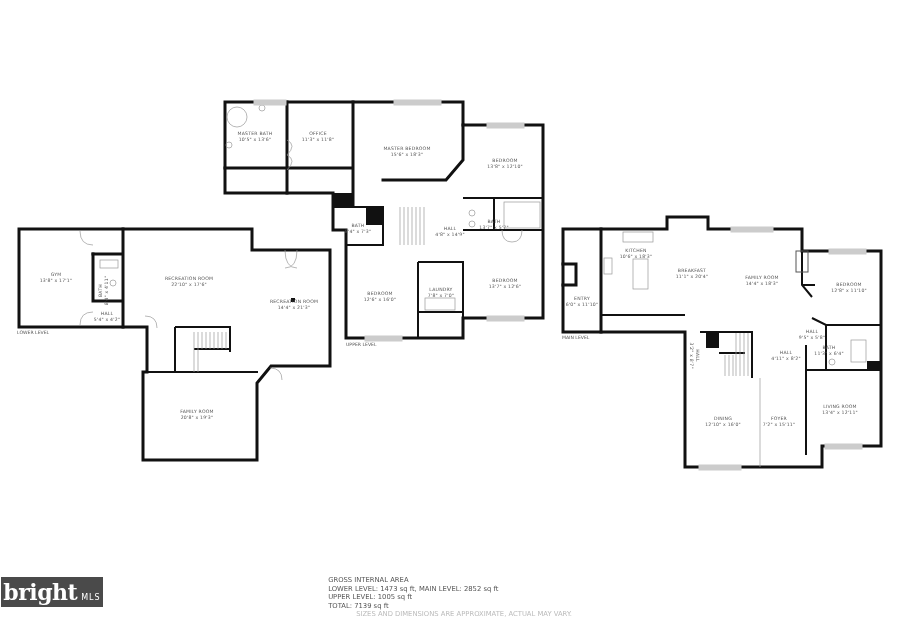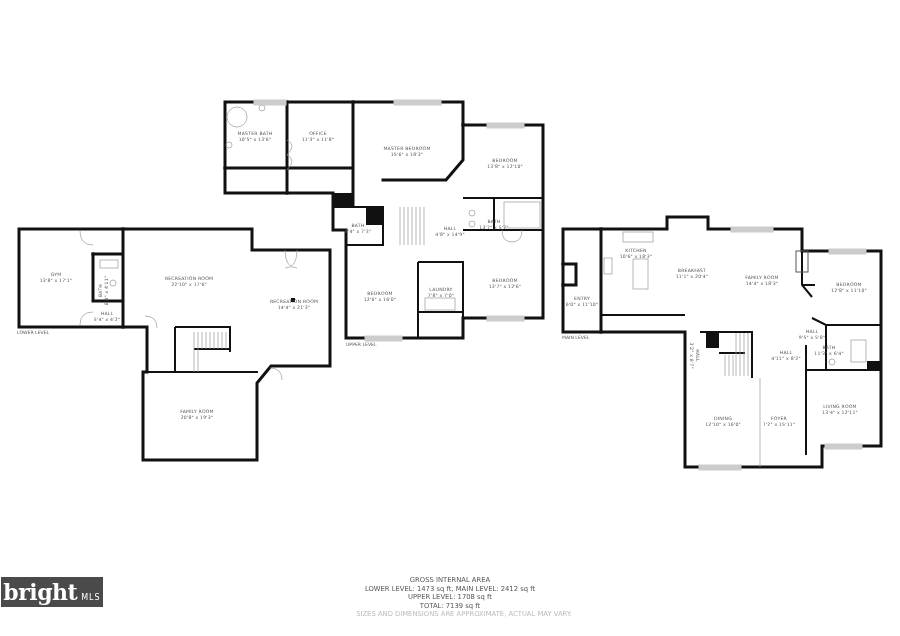--- a/index.html
+++ b/index.html
@@ -4,21 +4,21 @@
 <style>
   html,body{margin:0;padding:0;background:#fff;}
   body{width:900px;height:636px;position:relative;overflow:hidden;font-family:"DejaVu Sans",sans-serif;}
   svg.plan{position:absolute;left:0;top:0;}
   .w{stroke:#111;stroke-width:3;fill:none;stroke-linecap:square;}
   .t{stroke:#111;stroke-width:2;fill:none;}
   .thin{stroke:#999;stroke-width:0.7;fill:none;}
   .win{stroke:#ccc;stroke-width:3;}
   .lbl{position:absolute;font-size:4.6px;color:#555;text-align:center;line-height:5.6px;white-space:nowrap;transform:translateX(-50%);letter-spacing:0.2px;}
   .lvl{position:absolute;font-size:4.6px;color:#555;white-space:nowrap;}
-  .area{position:absolute;left:450px;top:576px;transform:translateX(-50%);text-align:center;font-size:6.8px;line-height:8.6px;color:#555;white-space:nowrap;}
+  .area{position:absolute;left:450px;top:576px;transform:translateX(-50%);text-align:left;font-size:6.8px;line-height:8.6px;color:#555;white-space:nowrap;}
   .area .note{color:#bbb;margin-left:28px;}
   .logo{position:absolute;left:1px;top:577px;width:102px;height:30px;background:#4a4a4a;color:#ffffff;display:flex;align-items:center;justify-content:center;text-align:right;}
   .logo .b{font-family:"DejaVu Serif",serif;font-size:22px;font-weight:bold;letter-spacing:-0.5px;}
   .logo .m{font-size:8px;margin-left:4px;margin-top:10px;letter-spacing:1px;}
 </style>
 </head>
 <body>
 
 <svg class="plan" width="900" height="636" viewBox="0 0 900 636">
 
@@ -216,22 +216,22 @@
     <div>7'2" x 15'11"</div>
   </div>
 <div class="lbl" style="left:840px;top:404px">
     <div>LIVING ROOM</div>
     <div>13'4" x 12'11"</div>
   </div>
 <div class="lvl" style="left:562px;top:335px">MAIN LEVEL</div>
 
 <div class="area">
   <div>GROSS INTERNAL AREA</div>
-  <div>LOWER LEVEL: 1473 sq ft, MAIN LEVEL: 2412 sq ft</div>
-  <div>UPPER LEVEL: 1708 sq ft</div>
+  <div>LOWER LEVEL: 1473 sq ft, MAIN LEVEL: 2852 sq ft</div>
+  <div>UPPER LEVEL: 1005 sq ft</div>
   <div>TOTAL: 7139 sq ft</div>
   <div class="note">SIZES AND DIMENSIONS ARE APPROXIMATE, ACTUAL MAY VARY.</div>
 </div>
 
 <div class="logo">
   <span class="b">bright</span>
   <span class="m">MLS</span>
 </div>
 
 </body></html>

